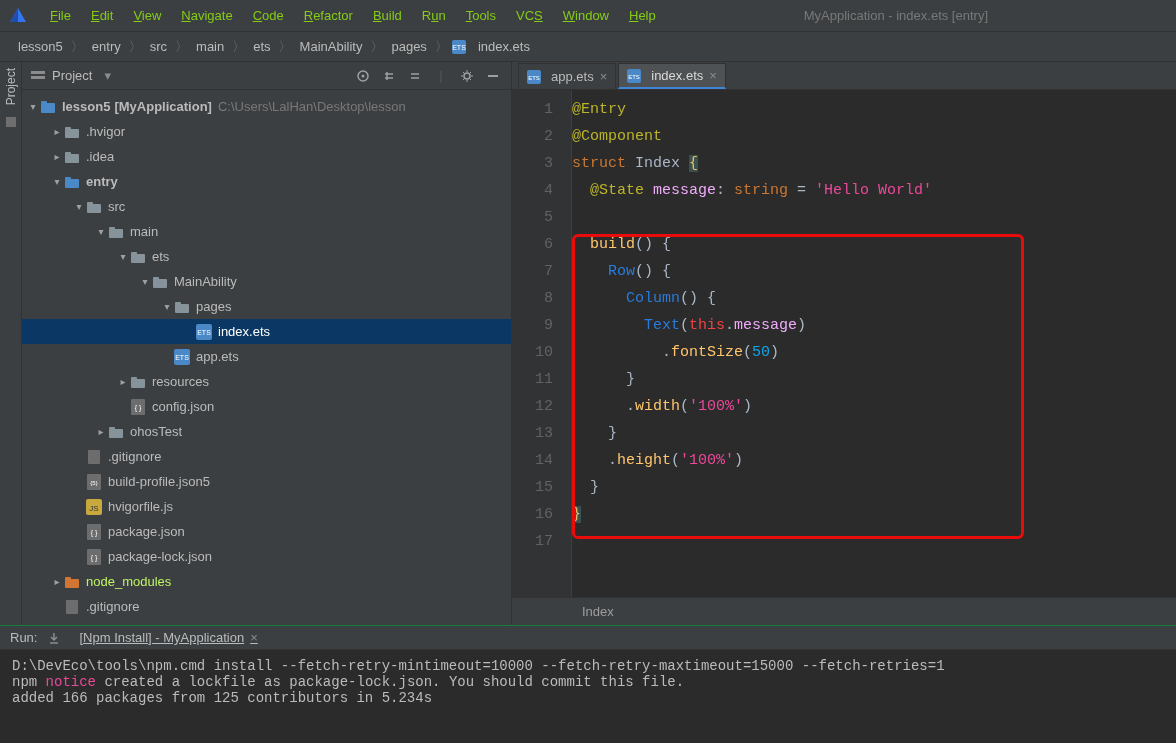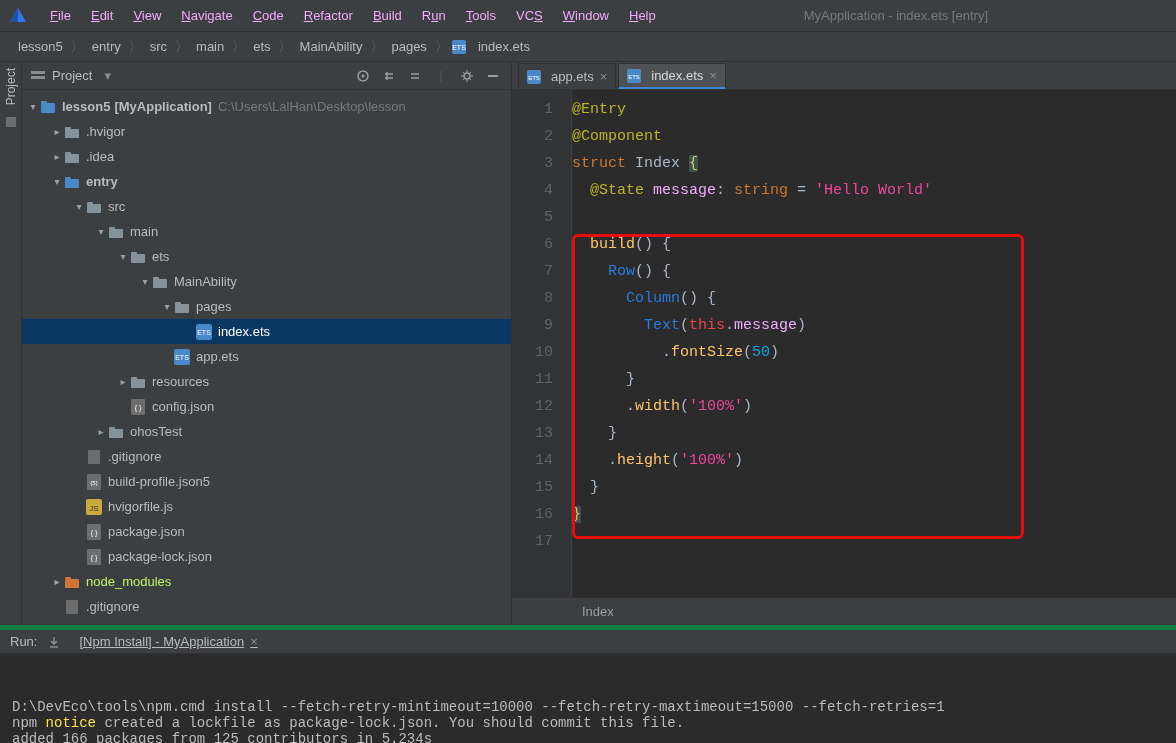--- a/index.html
+++ b/index.html
@@ -24,21 +24,21 @@
     }
     .logo {
       width: 20px; height: 20px;
       margin-right: 12px;
       display: inline-flex;
       align-items: center;
     }
     .menubar-item {
       padding: 4px 10px;
       cursor: pointer;
-      color: #f0abfc;
+      color: #84cc16;
     }
     .menubar-item u { text-decoration: underline; }
     .app-title {
       margin-left: auto;
       margin-right: 180px;
       color: #787878;
     }
     .breadcrumbs {
       height: 30px;
       background: #3c3f41;
@@ -196,25 +196,24 @@
       height: 28px;
       border-top: 1px solid #323232;
       background: #3c3f41;
       display: flex;
       align-items: center;
       padding-left: 70px;
       color:#9e9e9e;
     }
     .bottom-panel {
       height: 118px;
-      border-top: 5px solid #15803d;
+      border-top: 1px solid #15803d;
       background: #2b2b2b;
       display: flex;
       flex-direction: column;
-      gap: 37px;
     }
     .bp-tabs {
       height: 24px;
       background: #3c3f41;
       display: flex;
       align-items: center;
       padding-left: 10px;
       gap: 10px;
       border-bottom: 1px solid #323232;
     }
@@ -228,21 +227,21 @@
     .bp-tab-close{color:#8c8c8c;}
     .bp-content {
       flex: 1;
       padding: 8px 12px;
       font-family: "Consolas","Courier New",monospace;
       font-size: 14px;
       color: #bbbbbb;
       overflow: auto;
       white-space: pre;
     }
-    .bp-content .notice { color: #fde047; }
+    .bp-content .notice { color: #ec4899; }
     svg { display:block;}
   </style>
 </head>
 <body>
 
 <div class="menubar">
   <span class="logo">
     <svg width="20" height="20" viewBox="0 0 20 20">
         <path d="M2 16 L10 2 L18 16 Z" fill="#3574f0"></path>
         <path d="M2 16 L10 2 L10 16 Z" fill="#1f4fa8"></path>

